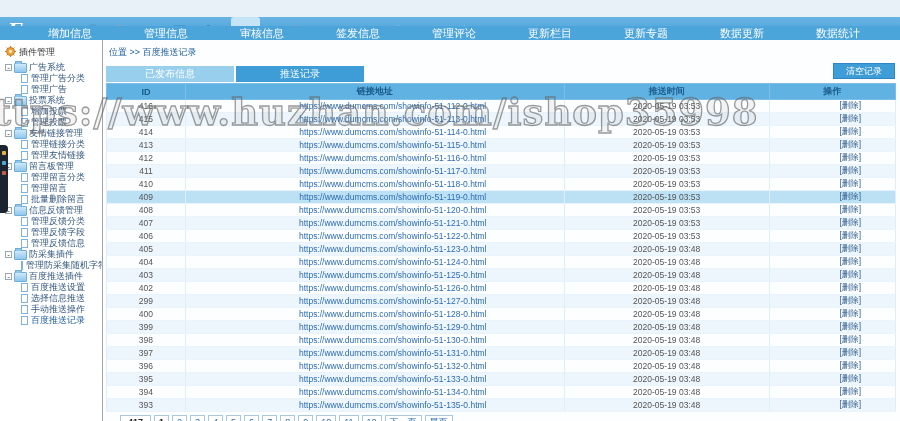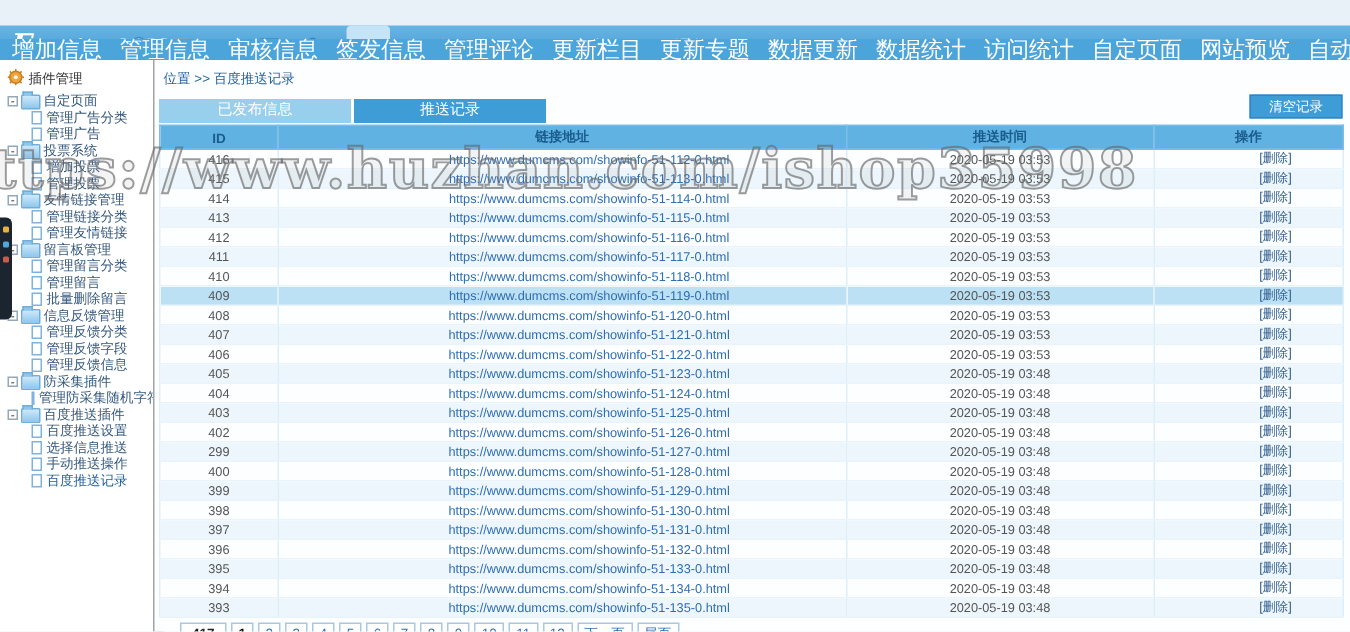--- a/index.html
+++ b/index.html
@@ -18,21 +18,21 @@
             justify-content:flex-end;padding-bottom:1px;color:#fff;font-size:8px;cursor:pointer;}
   .nav-item .ico{height:13px;display:flex;align-items:center;justify-content:center;}
   .nav-item .ico svg{display:block;}
   .nav-item.active{background:#C6E4F7;color:#14527E;border-radius:3px 3px 0 0;}
   .userinfo{position:absolute;left:383px;top:7px;color:#fff;font-size:10px;white-space:nowrap;}
   .userinfo a{color:#fff;text-decoration:none;margin-left:4px;cursor:pointer;}
 
   
   .subnav{position:absolute;top:26px;left:0;width:900px;height:14px;background:#4BA4DA;
           display:flex;align-items:center;padding-left:8px;gap:12px;box-sizing:border-box;}
-  .subnav a{color:#fff;font-size:15px;text-decoration:none;white-space:nowrap;cursor:pointer;}
+  .subnav a{color:#fff;font-size:11px;text-decoration:none;white-space:nowrap;cursor:pointer;margin-left:40px;}
 
   
   .sidebar{position:absolute;top:40px;left:0;width:102px;bottom:0;background:#fff;
            border-right:7px solid #a3a3a3;font-size:9px;color:#333;overflow:hidden;}
   .tree-root{display:flex;align-items:center;gap:3px;padding:6px 0 3px 5px;color:#333;}
   .tree-group,.tree-child{display:flex;align-items:center;height:11px;cursor:pointer;white-space:nowrap;}
   .tree-group{padding-left:5px;}
   .tree-child{padding-left:21px;}
   .tree-label{color:#33577E;}
   .tree-child.active .tree-label{color:#1E5E9E;}
@@ -204,21 +204,21 @@
             <circle cx="5.5" cy="5.5" r="1.4" fill="#FFF3DD"></circle>
             <path d="M5.5 0v2M5.5 9v2M0 5.5h2M9 5.5h2M1.6 1.6l1.4 1.4M8 8l1.4 1.4M9.4 1.6L8 3M3 8l-1.4 1.4" stroke="#C97E20" stroke-width="1"></path>
           </svg>
       </span>
       <span>插件管理</span>
     </div>
     <div id="tree">
         <div class="tree-group">
           <span class="exp">-</span>
           <span class="folder"></span>
-          <span class="tree-label">自定页面</span>
+          <span class="tree-label">广告系统</span>
         </div>
         <div class="tree-child">
           <span class="doc"></span>
           <span class="tree-label">管理广告分类</span>
         </div>
         <div class="tree-child">
           <span class="doc"></span>
           <span class="tree-label">管理广告</span>
         </div>
         <div class="tree-group">

